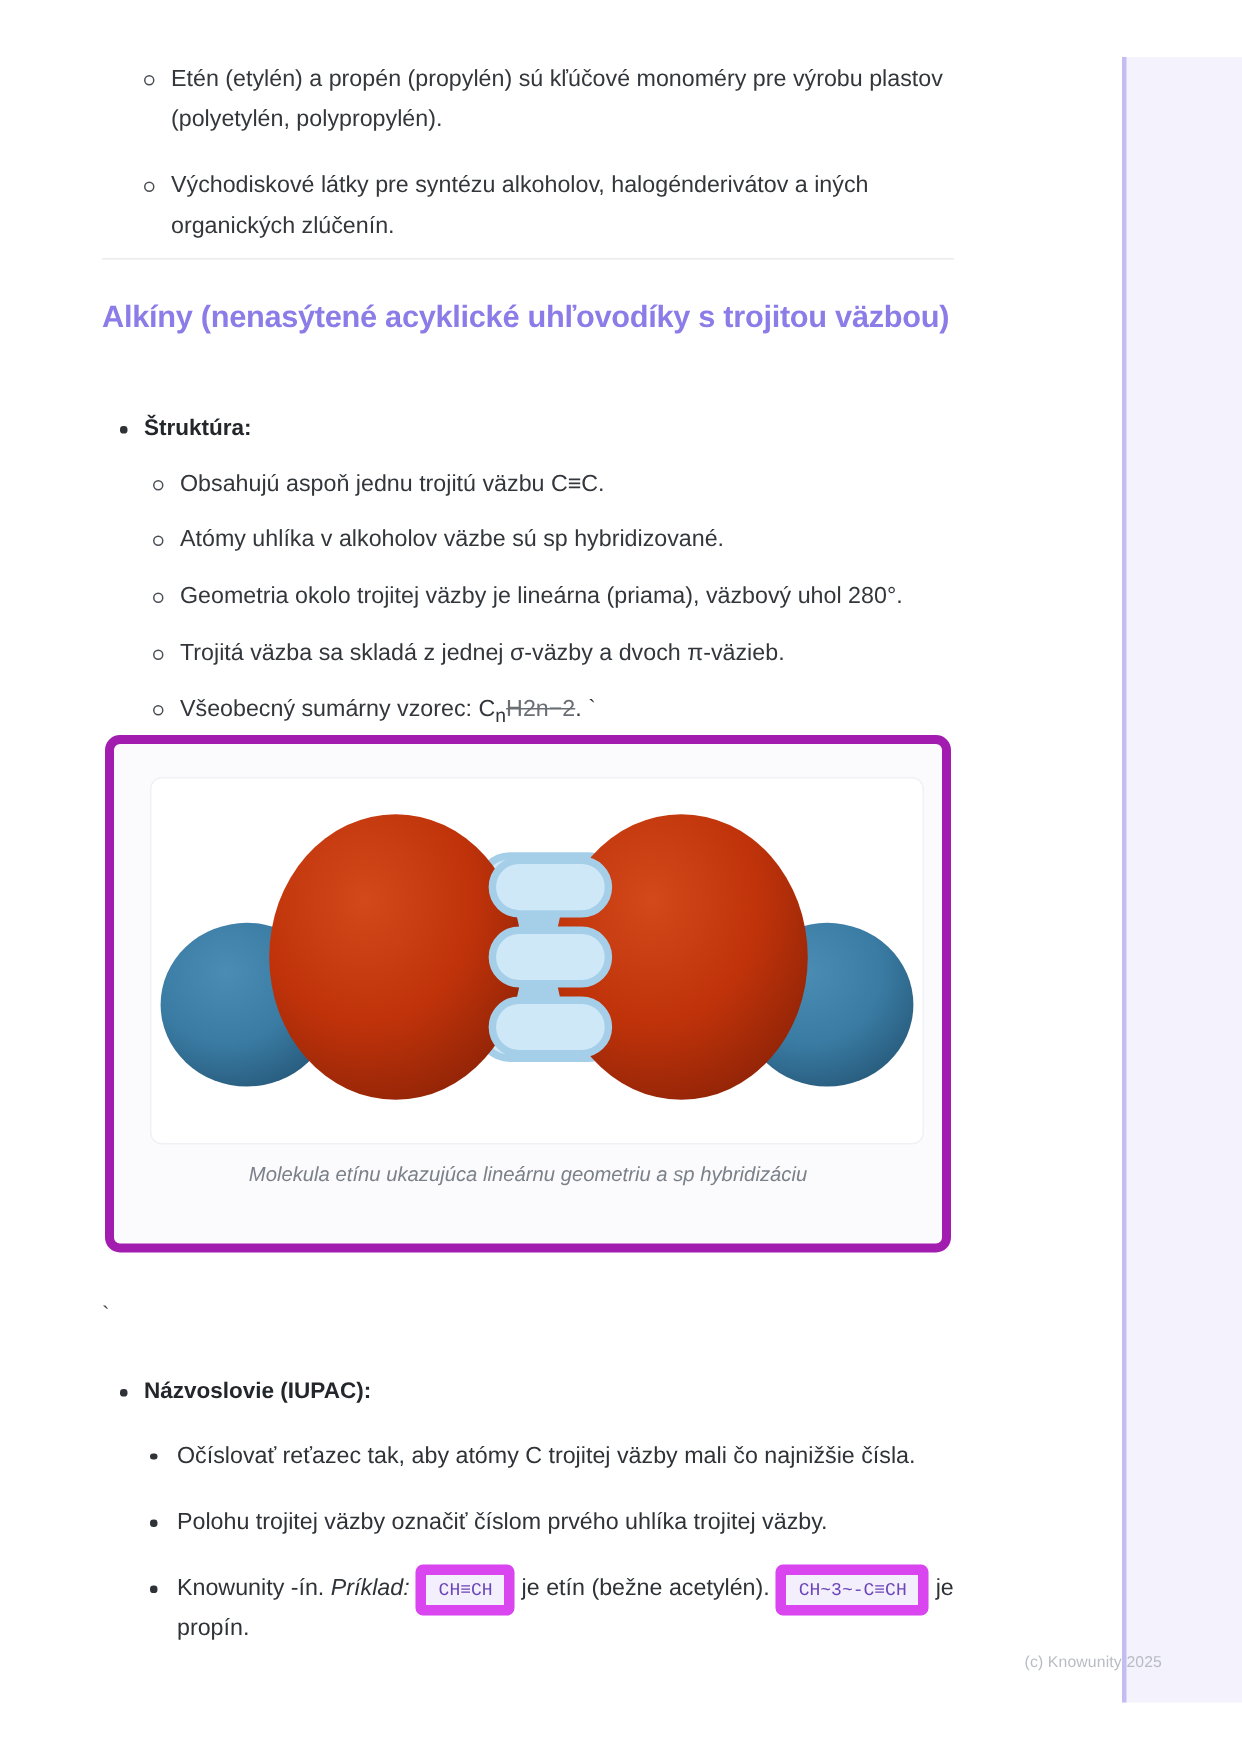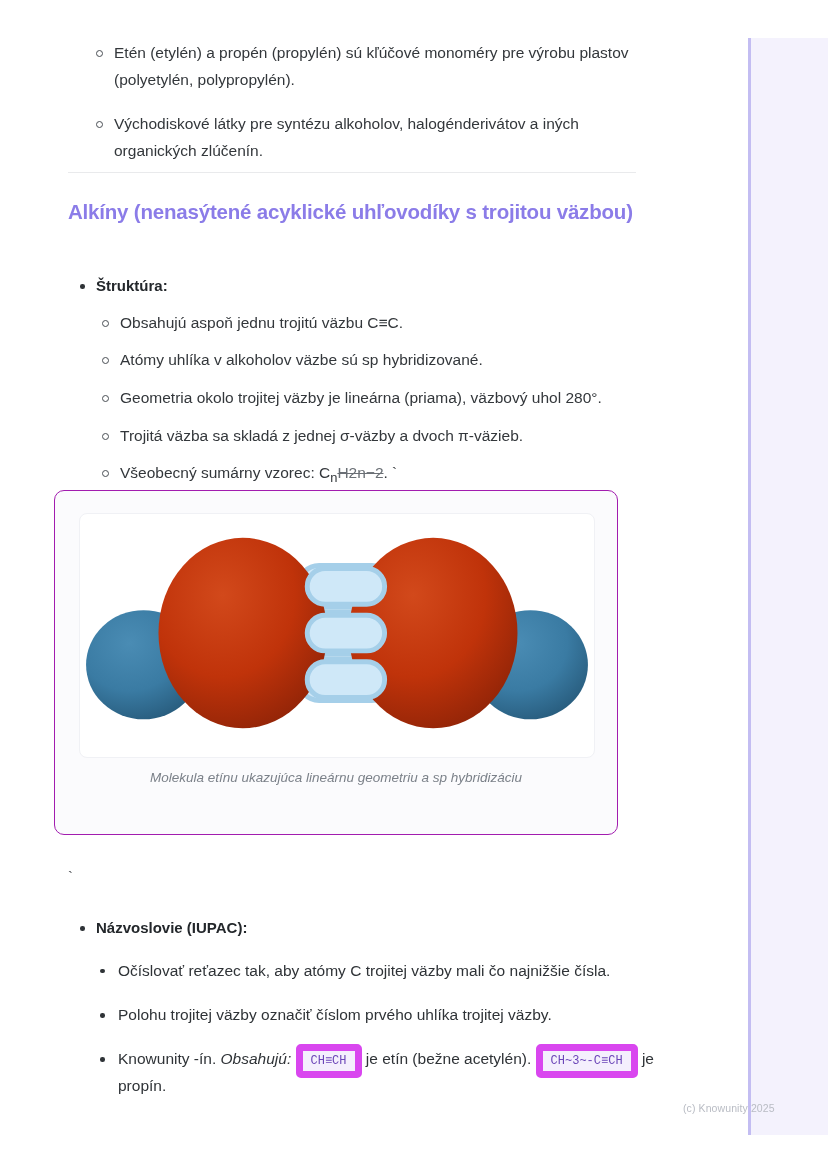--- a/index.html
+++ b/index.html
@@ -99,24 +99,24 @@
   
   .struktura-block { position: absolute; left: 74px; top: 273px; width: 580px; }
   .struktura-block .lbl { font-weight: bold; font-size: 15px; color: #23272b; }
   .struktura-block .lvl2 { margin-top: 10px; }
 
   .strike { text-decoration: line-through; color: #6a6f75; }
 
   
   .fig-card {
     position: absolute;
-    left: 54px; top: 490px;
+    left: 70px; top: 490px;
     width: 564px; height: 345px;
     background: #fbfbfd;
-    border: 1px solid #a21caf;
+    border: 6px solid #a21caf;
     border-radius: 10px;
   }
   .fig-inner {
     position: absolute;
     left: 24px; top: 22px;
     width: 516px; height: 245px;
     background: #ffffff;
     border: 1px solid #f0f1f5;
     border-radius: 8px;
     overflow: hidden;
@@ -257,20 +257,20 @@
 
   <div class="nazv-block">
     <ul class="lvl1">
       <li>
         <span class="lbl">Názvoslovie (IUPAC):</span>
       </li>
     </ul>
     <ul class="nazv-sub">
       <li>Očíslovať reťazec tak, aby atómy C trojitej väzby mali čo najnižšie čísla.</li>
       <li>Polohu trojitej väzby označiť číslom prvého uhlíka trojitej väzby.</li>
-      <li><span>Knowunity -ín. </span><em class="it">Obsahujú:</em>
+      <li><span>Knowunity -ín. </span><em class="it">Príklad:</em>
         <code class="chip">CH≡CH</code><span> je etín (bežne acetylén). </span><code class="chip">CH~3~-C≡CH</code><span> je propín.</span></li>
     </ul>
   </div>
 
 </div>
 
 <div class="watermark">(c) Knowunity 2025</div>
 
 </body></html>

